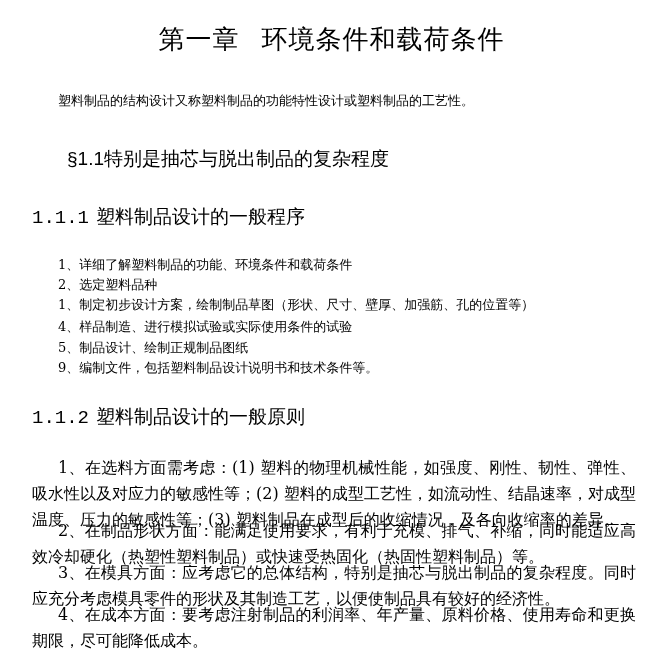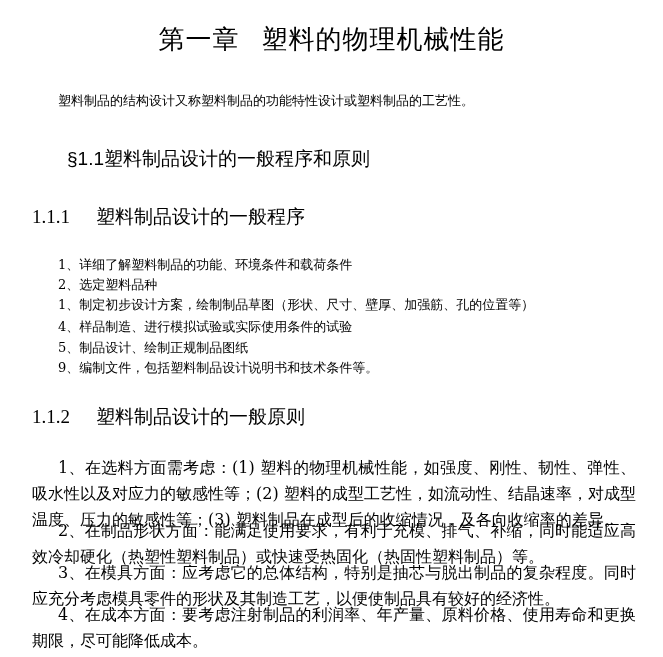--- a/index.html
+++ b/index.html
@@ -6,39 +6,39 @@
   body { width: 663px; height: 657px; position: relative; overflow: hidden; color: #000; }
   .abs { position: absolute; white-space: nowrap; }
   .serif { font-family: "DejaVu Serif", "Liberation Serif", serif; }
   .sans { font-family: "DejaVu Sans", "Liberation Sans", sans-serif; }
   .title { left: 0; width: 663px; text-align: center; top: 22px; font-size: 26px; line-height: 34px; font-family: "DejaVu Sans", sans-serif; letter-spacing: 1px; }
   .title .gap { display: inline-block; width: 22px; }
   .intro { left: 58px; top: 92px; font-size: 13px; line-height: 18px; }
   .h2 { left: 34px; top: 146px; font-size: 19px; line-height: 24px; font-family: "Liberation Sans", sans-serif; }
   .h2 .num { font-family: "Liberation Sans", sans-serif; }
   .h3 { left: 32px; font-size: 19px; line-height: 24px; }
-  .h3 .num { font-family: Liberation Serif, serif; display: inline-block; width: 64px; }
+  .h3 .num { font-family: Liberation Mono, monospace; display: inline-block; width: 64px; }
   .h3 .txt { font-family: "DejaVu Sans", sans-serif; }
   .h2 .sec { display: inline-block; width: 70px; text-align: right; }
   .list-item { left: 58px; font-size: 13px; line-height: 18px; }
   .para { left: 32px; width: 604px; font-size: 16px; line-height: 26px; white-space: normal; text-indent: 26px; text-align: justify; }
 </style>
 </head>
 <body>
 
 <div>
 
   <div class="abs title">
-    <span>第一章</span><span class="gap"></span><span>塑料的物理机械性能</span>
+    <span>第一章</span><span class="gap"></span><span>环境条件和载荷条件</span>
   </div>
 
   <div class="abs intro serif">塑料制品的结构设计又称塑料制品的功能特性设计或塑料制品的工艺性。</div>
 
   <div class="abs h2">
-    <span class="sec num">§1.1</span><span class="sans">塑料制品设计的一般程序和原则</span>
+    <span class="sec num">§1.1</span><span class="sans">特别是抽芯与脱出制品的复杂程度</span>
   </div>
 
   <div class="abs h3" style="top:204px;">
     <span class="num">1.1.1</span><span class="txt">塑料制品设计的一般程序</span>
   </div>
 
   <div class="abs list-item serif" style="top:256px;">1、详细了解塑料制品的功能、环境条件和载荷条件</div>
   <div class="abs list-item serif" style="top:276px;">2、选定塑料品种</div>
   <div class="abs list-item serif" style="top:296px;">1、制定初步设计方案，绘制制品草图（形状、尺寸、壁厚、加强筋、孔的位置等）</div>
   <div class="abs list-item serif" style="top:318px;">4、样品制造、进行模拟试验或实际使用条件的试验</div>

